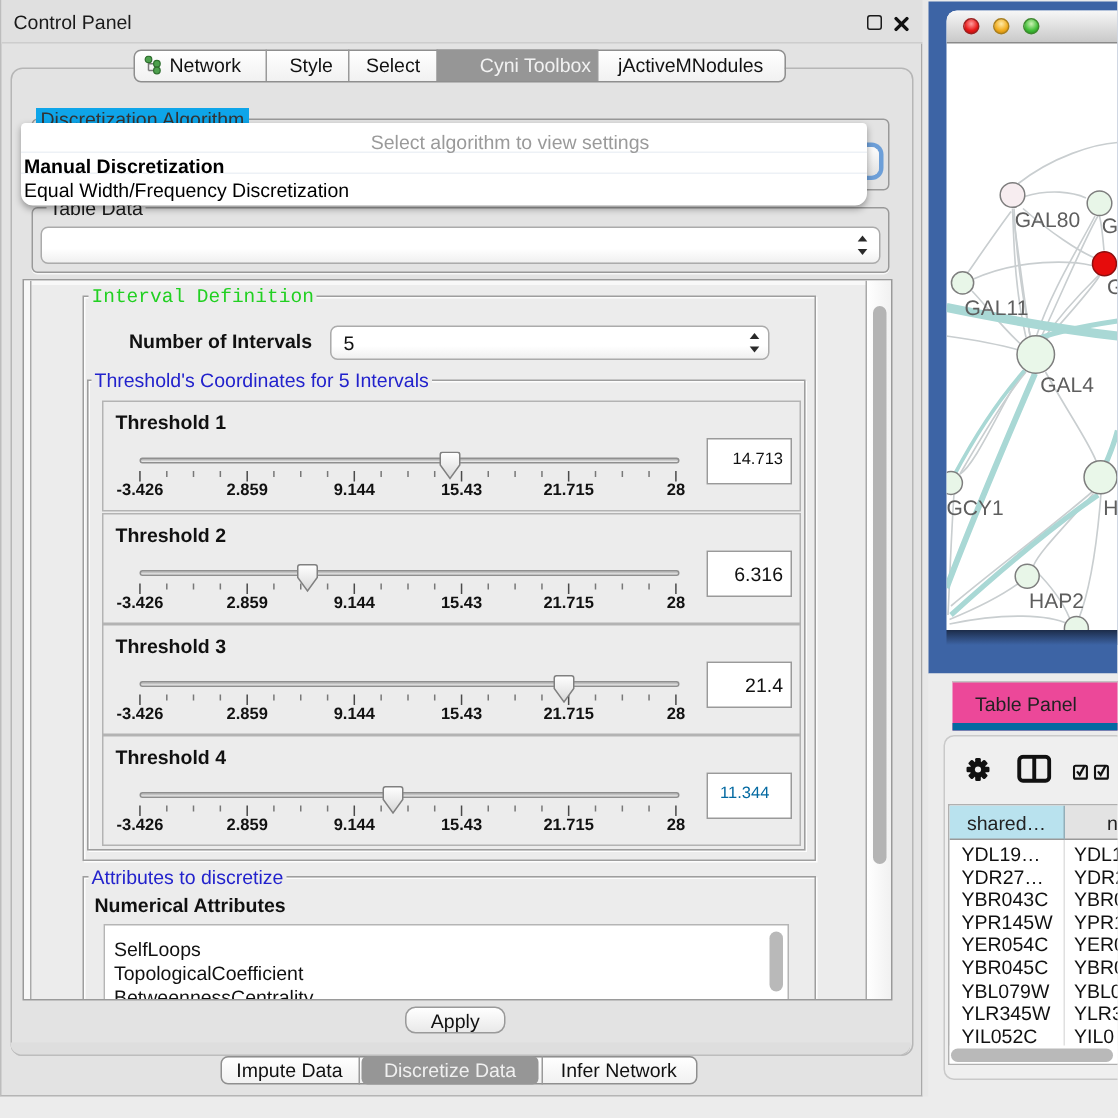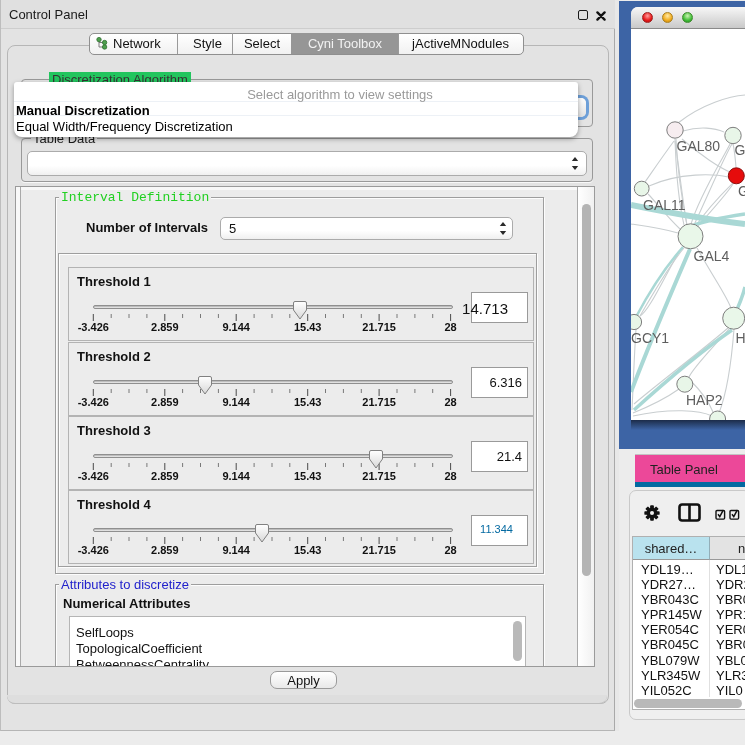--- a/index.html
+++ b/index.html
@@ -34,26 +34,26 @@
     <div class="abs" style="left:309px;top:0;width:1px;height:21px;background:#9a9a9a;"></div>
     <svg class="abs" style="left:7px;top:4px;" width="12" height="13" viewBox="0 0 12 13">
       <path d="M3 3 V10 M3 5.5 H8 M3 10 H8" stroke="#7a7a7a" stroke-width="1" fill="none"></path>
       <circle cx="3" cy="2.6" r="2.2" fill="#4da04d" stroke="#2e6e2e" stroke-width="0.8"></circle>
       <circle cx="8.6" cy="5.5" r="2.2" fill="#4da04d" stroke="#2e6e2e" stroke-width="0.8"></circle>
       <circle cx="8.6" cy="10" r="2.2" fill="#4da04d" stroke="#2e6e2e" stroke-width="0.8"></circle>
     </svg>
     <div class="abs fs13" style="left:24px;top:3px;color:#111;">Network</div>
     <div class="abs fs13" style="left:94px;top:3px;width:49px;text-align:center;color:#111;">Style</div>
     <div class="abs fs13" style="left:144px;top:3px;width:58px;text-align:center;color:#111;">Select</div>
-    <div class="abs fs13" style="left:203px;top:3px;width:106px;text-align:center;color:#f2f2f2;">Cyni Toolbox</div>
+    <div class="abs fs13" style="left:203px;top:3px;width:106px;text-align:center;color:#f2f2f2;padding-left:12px;">Cyni Toolbox</div>
     <div class="abs fs13" style="left:310px;top:3px;width:123px;text-align:center;color:#111;">jActiveMNodules</div>
   </div>
 
   <div class="abs" style="left:20px;top:79px;width:570px;height:46px;border:1px solid #999;border-radius:4px;"></div>
-  <div class="abs fs13" style="left:48px;top:72px;background:#22c55e;padding:0 3px;color:#333;">Discretization Algorithm</div>
+  <div class="abs fs13" style="left:23px;top:72px;background:#0ea5e9;padding:0 3px;color:#333;">Discretization Algorithm</div>
 
   <div class="abs" style="left:551px;top:98px;width:34px;height:19px;border-radius:5px;background:linear-gradient(#fdfdfd,#e2e2e2);box-shadow:0 0 0 3px #6d9fd8;"></div>
 
   <div class="abs" style="left:20px;top:138px;width:570px;height:42px;border:1px solid #999;border-radius:4px;box-shadow:0 1px 0 #f8f8f8;"></div>
   <div class="abs fs13" style="left:30px;top:131px;background:#e3e3e3;padding:0 2px;color:#1a1a1a;">Table Data</div>
 
   <div class="abs" style="left:26px;top:151px;width:558px;height:23px;background:linear-gradient(#ffffff,#ffffff 60%,#f0f0f0);border:1px solid #ababab;border-radius:5px;">
     <svg class="abs" style="left:542px;top:4px;" width="10" height="15" viewBox="0 0 10 15">
       <path d="M5 1 L8.2 5 H1.8 Z" fill="#2a2a2a"></path>
         <path d="M5 14 L1.8 10 H8.2 Z" fill="#2a2a2a"></path>
@@ -70,20 +70,21 @@
     <div class="abs fs13" style="left:70px;top:33px;font-weight:bold;color:#111;">Number of Intervals</div>
     <div class="abs" style="left:204px;top:30px;width:291px;height:21px;background:linear-gradient(#ffffff,#ffffff 60%,#f0f0f0);border:1px solid #ababab;border-radius:5px;">
       <div class="abs fs13" style="left:8px;top:3px;color:#111;">5</div>
       <svg class="abs" style="left:277px;top:3px;" width="10" height="15" viewBox="0 0 10 15">
         <path d="M5 1 L8.2 5 H1.8 Z" fill="#2a2a2a"></path>
           <path d="M5 14 L1.8 10 H8.2 Z" fill="#2a2a2a"></path>
       </svg>
     </div>
 
     <div class="abs" style="left:42px;top:66px;width:477px;height:312px;border:1px solid #9e9e9e;box-shadow:1px 1px 0 #fdfdfd, inset 1px 1px 0 #fdfdfd;"></div>
+    <div class="abs fs13" style="left:45px;top:59px;background:#ececec;padding:0 2px;color:#2222cc;">Threshold's Coordinates for 5 Intervals</div>
 
     <div class="abs" style="left:52px;top:80px;width:464px;height:72px;border:1px solid #b3b3b3;">
       <div class="abs fs13" style="left:8px;top:6px;font-weight:bold;color:#111;">Threshold 1</div>
       <div class="abs" style="left:24.3px;top:37px;width:357.3px;height:2px;background:linear-gradient(#ababab,#f2f2f2);border:1px solid #8f8f8f;border-radius:3px;"></div>
       <svg class="abs" style="left:0;top:45px;" width="410" height="9" viewBox="0 0 410 9">
           <line x1="24.3" y1="1" x2="24.3" y2="8" stroke="#4a4a4a" stroke-width="1"></line>
           <line x1="42.2" y1="1" x2="42.2" y2="5" stroke="#787878" stroke-width="1"></line>
           <line x1="60.0" y1="1" x2="60.0" y2="5" stroke="#787878" stroke-width="1"></line>
           <line x1="77.9" y1="1" x2="77.9" y2="5" stroke="#787878" stroke-width="1"></line>
           <line x1="95.8" y1="1" x2="95.8" y2="8" stroke="#4a4a4a" stroke-width="1"></line>
@@ -113,21 +114,21 @@
       <svg class="abs" style="left:223.0px;top:33px;" width="16" height="19" viewBox="0 0 16 19">
           <path d="M3 0.5 H13 Q14.5 0.5 14.5 2 V9 L8 18 L1.5 9 V2 Q1.5 0.5 3 0.5 Z" fill="url(#tg1)" stroke="#808080" stroke-width="1"></path>
           <defs>
             <linearGradient id="tg1" x1="0" y1="0" x2="0" y2="1">
               <stop offset="0" stop-color="#ffffff"></stop>
               <stop offset="1" stop-color="#d8d8d8"></stop>
             </linearGradient>
           </defs>
         </svg>
       <div class="abs" style="left:402px;top:24px;width:55px;height:29px;background:#fff;border:1px solid #9a9a9a;"></div>
-      <div class="abs" style="left:388px;top:32px;width:51px;text-align:right;font-size:15px;color:#111;">14.713</div>
+      <div class="abs" style="left:402px;top:32px;width:51px;text-align:right;font-size:11px;color:#111;">14.713</div>
     </div>
     <div class="abs" style="left:52px;top:154.5px;width:464px;height:72px;border:1px solid #b3b3b3;">
       <div class="abs fs13" style="left:8px;top:6px;font-weight:bold;color:#111;">Threshold 2</div>
       <div class="abs" style="left:24.3px;top:37px;width:357.3px;height:2px;background:linear-gradient(#ababab,#f2f2f2);border:1px solid #8f8f8f;border-radius:3px;"></div>
       <svg class="abs" style="left:0;top:45px;" width="410" height="9" viewBox="0 0 410 9">
           <line x1="24.3" y1="1" x2="24.3" y2="8" stroke="#4a4a4a" stroke-width="1"></line>
           <line x1="42.2" y1="1" x2="42.2" y2="5" stroke="#787878" stroke-width="1"></line>
           <line x1="60.0" y1="1" x2="60.0" y2="5" stroke="#787878" stroke-width="1"></line>
           <line x1="77.9" y1="1" x2="77.9" y2="5" stroke="#787878" stroke-width="1"></line>
           <line x1="95.8" y1="1" x2="95.8" y2="8" stroke="#4a4a4a" stroke-width="1"></line>
@@ -267,20 +268,29 @@
 
     <div class="abs" style="left:561px;top:0;width:17px;height:479px;background:linear-gradient(90deg,#ffffff,#f0f0f0);border-left:1px solid #a9a9a9;"></div>
     <div class="abs" style="left:566px;top:17px;width:9px;height:372px;background:#b4b4b4;border-radius:5px;"></div>
   </div>
 
   <div class="abs" style="left:269px;top:671px;width:65px;height:16px;background:linear-gradient(#ffffff,#f5f5f5 45%,#e9e9e9);border:1px solid #9a9a9a;border-radius:7px;text-align:center;">
     <span class="abs fs13" style="left:0;top:1px;width:65px;color:#111;">Apply</span>
   </div>
 
   <div class="abs" style="left:6px;top:695px;width:600px;height:8px;background:#dedede;border-bottom:1px solid #bdbdbd;border-bottom-left-radius:8px;border-bottom-right-radius:8px;"></div>
+  <div class="abs" id="bottabs" style="left:146px;top:704px;height:19px;width:318px;">
+    <div class="abs" style="left:0;top:0;width:316px;height:17px;background:linear-gradient(#ffffff,#f1f1f1);border:1px solid #8f8f8f;border-radius:5px;"></div>
+    <div class="abs" style="left:92px;top:0;width:1px;height:19px;background:#9a9a9a;"></div>
+    <div class="abs" style="left:94px;top:0;width:118px;height:19px;background:#969696;border-radius:4px;"></div>
+    <div class="abs" style="left:214px;top:0;width:1px;height:19px;background:#9a9a9a;"></div>
+    <div class="abs fs13" style="left:0;top:2px;width:92px;text-align:center;color:#111;">Impute Data</div>
+    <div class="abs fs13" style="left:92px;top:2px;width:122px;text-align:center;color:#f0f0f0;">Discretize Data</div>
+    <div class="abs fs13" style="left:214px;top:2px;width:103px;text-align:center;color:#111;">Infer Network</div>
+  </div>
 
   <div class="abs" style="left:13px;top:82px;width:564px;height:55px;background:#fff;border-radius:3px 3px 8px 8px;box-shadow:0 2px 5px rgba(0,0,0,0.35);z-index:50;">
     <div class="abs" style="left:0;top:19px;width:564px;height:1px;background:#edf1f6;"></div>
     <div class="abs" style="left:0;top:33px;width:564px;height:1px;background:#edf1f6;"></div>
     <div class="abs fs13" style="left:0;top:5px;width:564px;text-align:center;color:#9a9a9a;padding-left:44px;">Select algorithm to view settings</div>
     <div class="abs fs13" style="left:2px;top:21px;font-weight:bold;color:#000;">Manual Discretization</div>
     <div class="abs fs13" style="left:2px;top:37px;color:#000;">Equal Width/Frequency Discretization</div>
   </div>
 </div>
 

